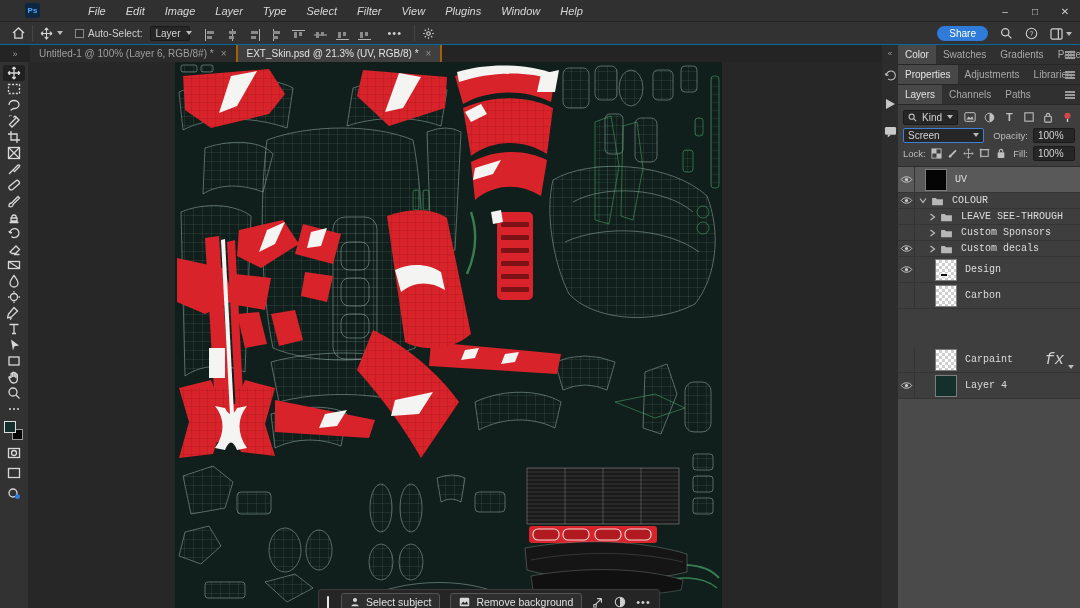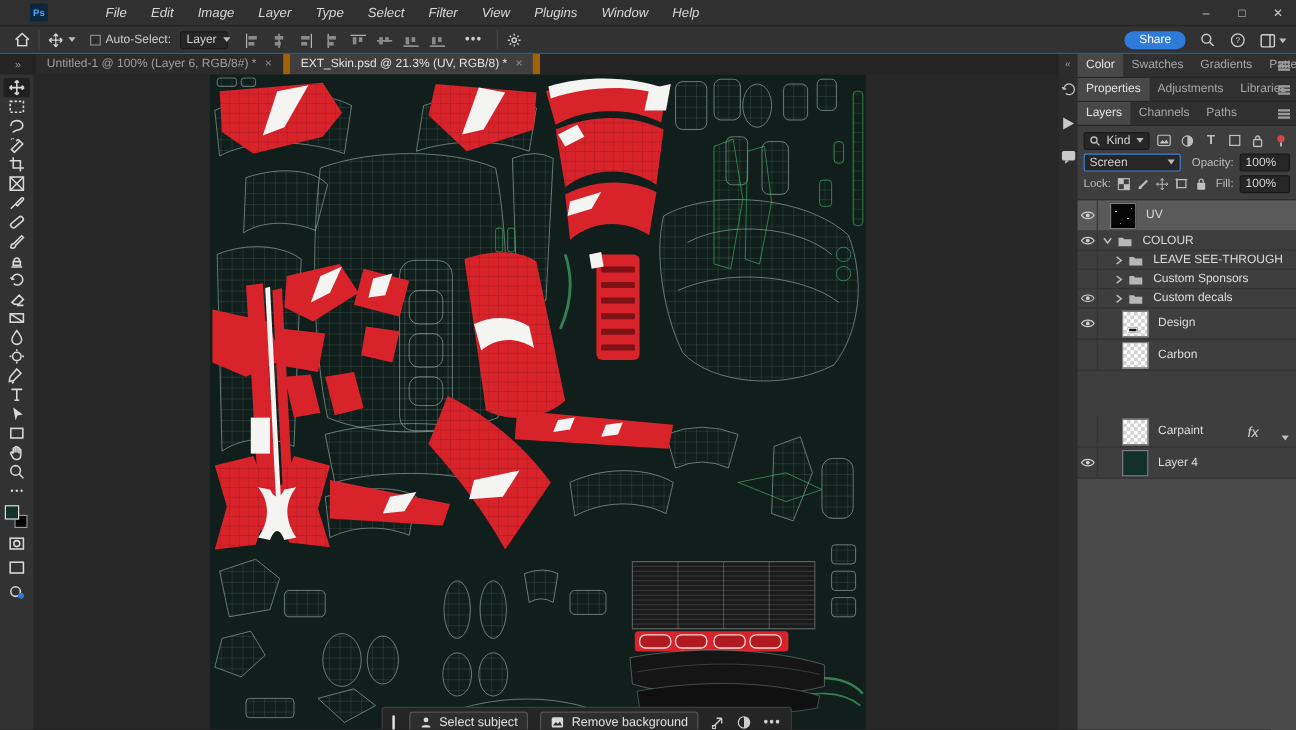--- a/index.html
+++ b/index.html
@@ -32,21 +32,21 @@
     border-top:4px solid #bbb; }
   #align-icons { display:flex; align-items:center; gap:9px; margin-left:14px; }
   .al { width:13px; height:12px; position:relative; opacity:.85;}
   #share-group { position:absolute; right:8px; top:2px; display:flex; align-items:center; gap:12px; height:19px;}
   #share-btn { background:#2e7bd9; color:#fff; font-size:10px; border-radius:9px; padding:2px 12px; }
 
   
   #tabbar { position:absolute; left:0; top:45px; width:882px; height:17px; background:#242424; display:flex; }
   #tab-strip-chevrons{ width:30px; display:flex; align-items:center; justify-content:center; color:#9a9a9a; font-size:9px;}
   .doc-tab { display:flex; align-items:center; gap:7px; padding:0 9px; font-size:10px; color:#9f9f9f;
-    background:#2b2b2b; border-right:6px solid #a16207; white-space:nowrap;justify-content:center;}
+    background:#2b2b2b; border-right:2px solid #a16207; white-space:nowrap;justify-content:center;}
   .doc-tab.active { background:#3f3f3f; color:#e2e2e2; }
   .tab-close { font-size:10px; color:#8f8f8f; }
 
   
   #toolbar { position:absolute; left:0; top:62px; width:28px; height:546px; background:#323232;
     display:flex; flex-direction:column; align-items:center; padding-top:3px; }
   .tool { width:22px; height:16px; display:flex; align-items:center; justify-content:center; border-radius:2px; }
   .tool svg { display:block; }
   .tool.selected { background:#202020; }
   #fgbg { position:relative; width:20px; height:20px; margin-top:4px; }
@@ -79,40 +79,40 @@
   .ptab-menu { position:absolute; right:5px; top:6px; width:10px; height:8px; }
   .ptab-menu div { height:1.5px; background:#9a9a9a; margin-bottom:1.5px; }
 
   #layers-controls { background:#3e3e3e; padding:3px 5px 4px; border-bottom:1px solid #2c2c2c;}
   .lc-row { display:flex; align-items:center; height:18px; gap:5px; }
   .kind-dd { width:56px; }
   .lc-icon { display:flex; align-items:center; justify-content:center; width:15px; height:14px; }
   .val-dd { width:42px; justify-content:space-between;gap:18px; }
   .lc-label { font-size:9.5px; color:#bdbdbd; }
 
-  #layers-list { background:#3e3e3e; }
+  #layers-list { background:#3e3e3e;font-family:Liberation Mono, monospace; }
   .lrow { position:relative; display:flex; align-items:center; border-bottom:1px solid #343434; }
   .lrow.selected { background:#595959; }
   .eye-cell { width:17px; align-self:stretch; border-right:1px solid #343434;
     display:flex; align-items:center; justify-content:center; flex:none;}
   .lthumb { width:22px; height:22px; flex:none; border:1px solid #7d7d7d; margin-left:6px; }
   .lthumb.uv { background:#050505;
     background-image:radial-gradient(circle at 20% 30%, rgba(255,255,255,.8) 0 .6px, transparent .7px),
       radial-gradient(circle at 70% 60%, rgba(255,255,255,.7) 0 .6px, transparent .7px),
       radial-gradient(circle at 40% 80%, rgba(255,255,255,.6) 0 .5px, transparent .6px),
       radial-gradient(circle at 85% 20%, rgba(255,255,255,.6) 0 .5px, transparent .6px);}
   .lthumb.checker { background:#fff;
     background-image:linear-gradient(45deg,#cfcfcf 25%,transparent 25%,transparent 75%,#cfcfcf 75%),
       linear-gradient(45deg,#cfcfcf 25%,transparent 25%,transparent 75%,#cfcfcf 75%);
     background-size:6px 6px; background-position:0 0,3px 3px;}
   .lthumb.solid { background:#14302b; }
   .design-mark { position:absolute; width:8px; height:4px; background:#111; border:1px solid #eee; }
   .lname { font-size:10px; color:#dcdcdc; margin-left:8px; white-space:nowrap; }
-  .fx-badge { position:absolute; right:6px; display:flex; align-items:flex-end; gap:19px;
-    font-size:12px; font-style:italic; color:#cfcfcf; }
+  .fx-badge { position:absolute; right:6px; display:flex; align-items:flex-end; gap:4px;
+    font-size:16px; font-style:italic; color:#cfcfcf; }
   #layers-empty { background:#4a4a4a; }
   .gchev { margin-left:0; flex:none; display:flex; align-items:center;}
 </style>
 </head>
 <body>
 
 <div id="app">
 
   <div id="titlebar">
     <div id="ps-logo">Ps</div>

